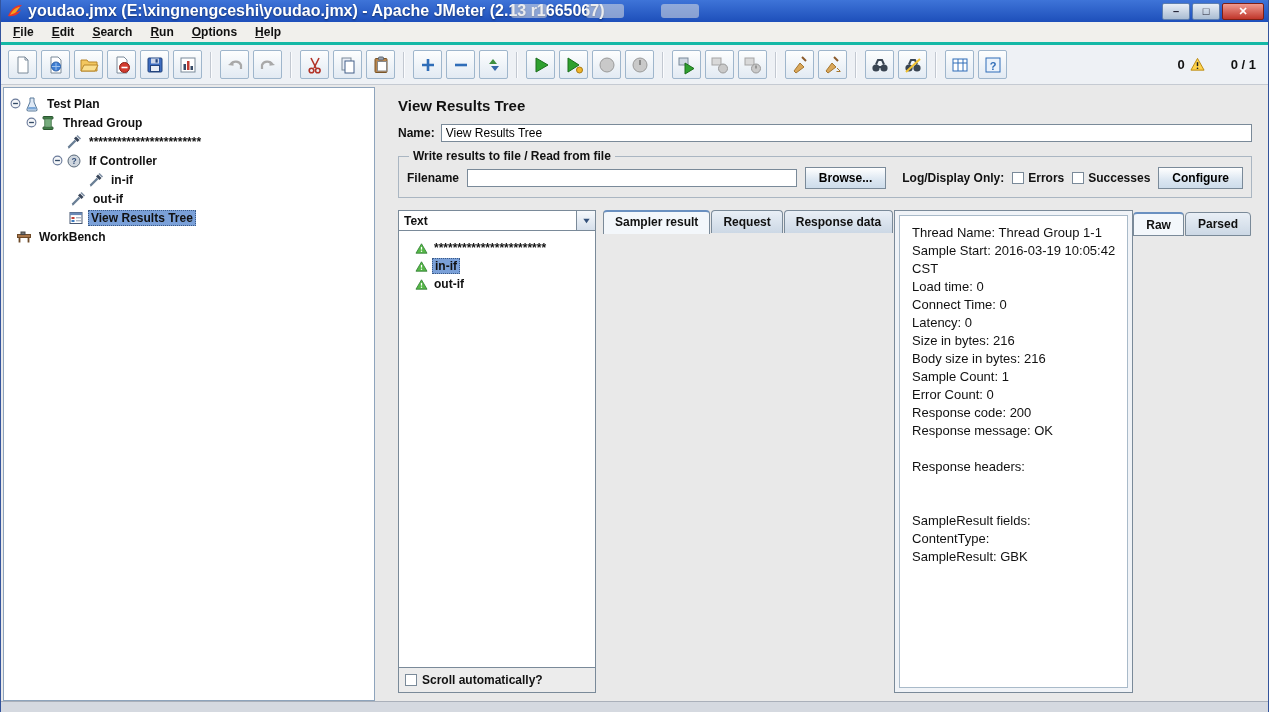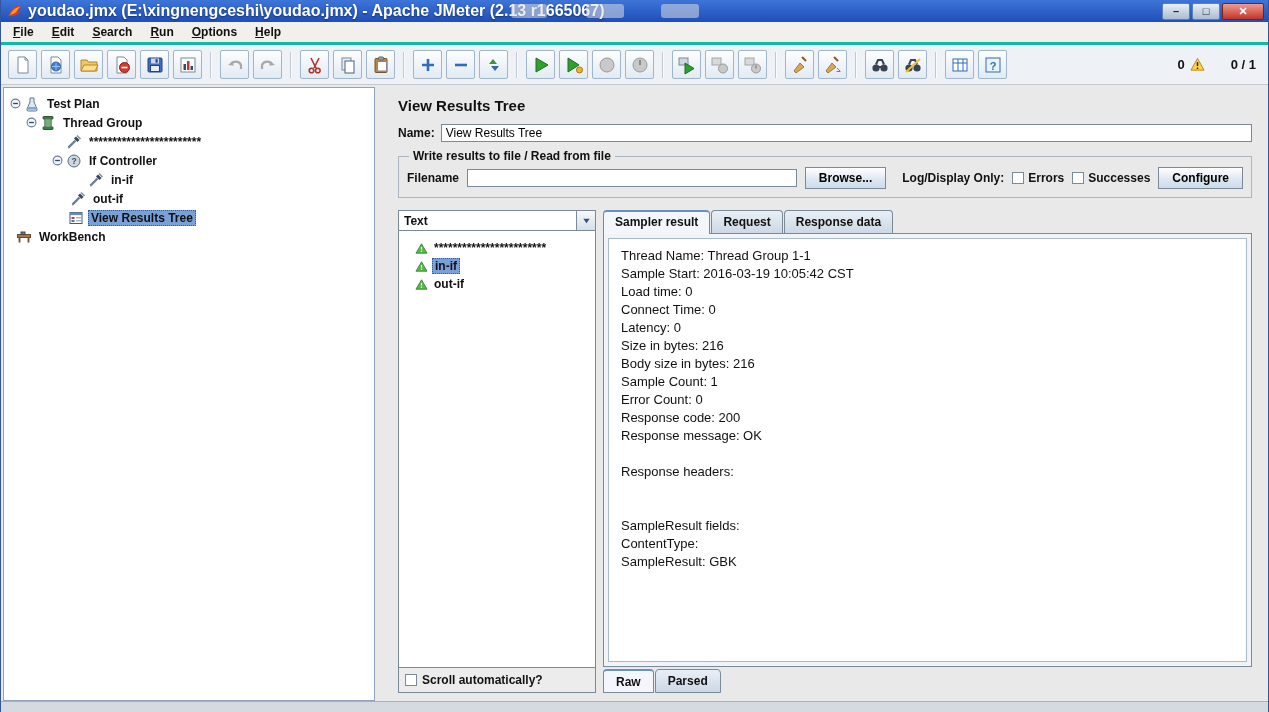--- a/index.html
+++ b/index.html
@@ -63,21 +63,21 @@
   .combo-text { flex:1; font-weight:bold; padding:3px 0 0 5px; }
   .combo-btn { width:19px; border-left:1px solid #7a8a99; background:linear-gradient(#f6f9fc,#d5dfeb); display:flex; align-items:center; justify-content:center; }
   .combo-btn svg { width:9px; height:9px; }
   .res-tree { flex:1; border:1px solid #7a8a99; border-top:none; background:#fff; padding:8px 0 0 16px; min-height:0; }
   .res-item { height:18px; display:flex; align-items:center; gap:4px; white-space:nowrap; }
   .res-item svg { width:13px; height:13px; flex:0 0 auto; }
   .res-label { font-weight:bold; padding:0 2px; }
   .res-label.sel { background:#7aa0d8; border:1px dotted #3b5a86; }
   .res-bottom { height:25px; border:1px solid #7a8a99; border-top:none; background:#ececec; display:flex; align-items:center; padding-left:6px; gap:5px; flex:0 0 auto; }
 
-  .detail-pane { flex:1; margin-left:7px; display:flex; flex-direction:column; min-width:0; }
+  .detail-pane { flex:1; margin-left:7px; display:flex; flex-direction:row; min-width:0; }
   .tabs { display:flex; height:23px; flex:0 0 auto; }
   .tab { padding:4px 11px 0; font-weight:bold; border:1px solid #7a8a99; border-bottom:none; border-radius:4px 4px 0 0; background:linear-gradient(#e9eff6,#ccd8e5); margin-right:1px; }
   .tab.active { background:#f3f7fb; border-top:2px solid #6a90c0; position:relative; z-index:2; margin-bottom:-1px; padding-top:3px; }
   .detail-content { flex:1; border:1px solid #7a8a99; background:#f0f3f7; padding:4px; min-height:0; position:relative; z-index:1; }
   .detail-inner { width:100%; height:100%; background:#fff; border:1px solid #a9bac9; padding:8px 12px; font-size:13px; line-height:18px; color:#111; overflow:hidden; }
   .bottom-tabs { display:flex; height:24px; margin-top:2px; flex:0 0 auto; }
   .btab { padding:4px 12px 0; font-weight:bold; border:1px solid #7a8a99; border-radius:4px 4px 0 0; background:linear-gradient(#e9eff6,#ccd8e5); margin-right:1px; }
   .btab.active { background:#f3f7fb; border-top:2px solid #6a90c0; }
 
   .bottom-strip { height:11px; background:#d5d9e0; border-top:1px solid #aab0ba; }

